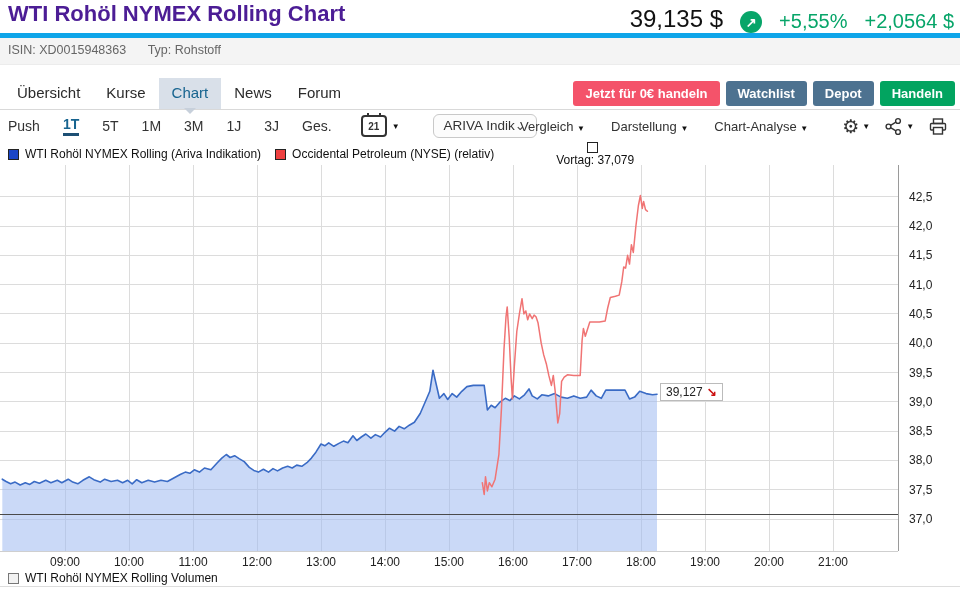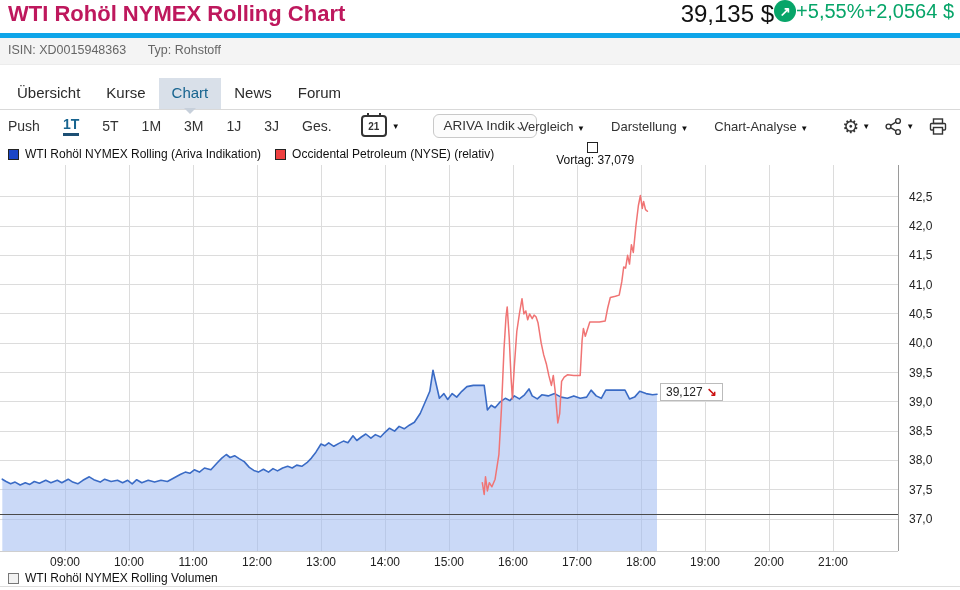--- a/index.html
+++ b/index.html
@@ -1,20 +1,20 @@
 <!DOCTYPE html>
 <html><head>
 <meta charset="utf-8">
 <style>
   html,body{margin:0;padding:0;background:#fff;}
   #page{position:relative;width:960px;height:590px;background:#fff;overflow:hidden;
         font-family:"Liberation Sans",sans-serif;color:#222;}
   
-  #title{position:absolute;left:8px;top:1px;font-size:22px;font-weight:bold;color:#be185d;}
-  #quote{position:absolute;right:6px;top:0;height:33px;display:flex;align-items:flex-start;}
+  #title{position:absolute;left:8px;top:1px;font-size:22px;font-weight:bold;color:#4c1d95;}
+  #quote{position:absolute;right:6px;top:0;height:33px;display:flex;align-items:flex-end;gap:17px;}
   #quote .price{font-size:24px;color:#111;}
   #quote .chg{font-size:20px;color:#07a569;}
   .updot{width:22px;height:22px;border-radius:50%;background:#07a569;color:#fff;display:flex;
          align-items:center;justify-content:center;font-size:13px;font-weight:bold;}
   
   #subbar{position:absolute;left:0;top:33px;width:960px;height:26px;background:#f4f4f4;
           border-top:5px solid #0ea5e9;border-bottom:1px solid #ececec;font-size:12.5px;color:#666;}
   #subbar .left{position:absolute;left:8px;top:0;line-height:25px;}
   #subbar .left .typ{margin-left:18px;}
   #subbar .right{position:absolute;right:6px;top:0;line-height:25px;}
@@ -84,20 +84,26 @@
     </span>
   </div>
 
   <div id="nav">
     <div id="tabs">
         <div class="tab">Übersicht</div>
         <div class="tab">Kurse</div>
         <div class="tab active">Chart</div>
         <div class="tab">News</div>
         <div class="tab">Forum</div>
+      </div>
+    <div id="navbtns">
+        <div class="btn cta">Jetzt für 0€ handeln</div>
+        <div class="btn slate">Watchlist</div>
+        <div class="btn slate">Depot</div>
+        <div class="btn green">Handeln</div>
       </div>
   </div>
 
   <div id="toolbar">
     <div id="ranges">
         <span class="rng">Push</span>
         <span class="rng active">1T</span>
         <span class="rng">5T</span>
         <span class="rng">1M</span>
         <span class="rng">3M</span>

